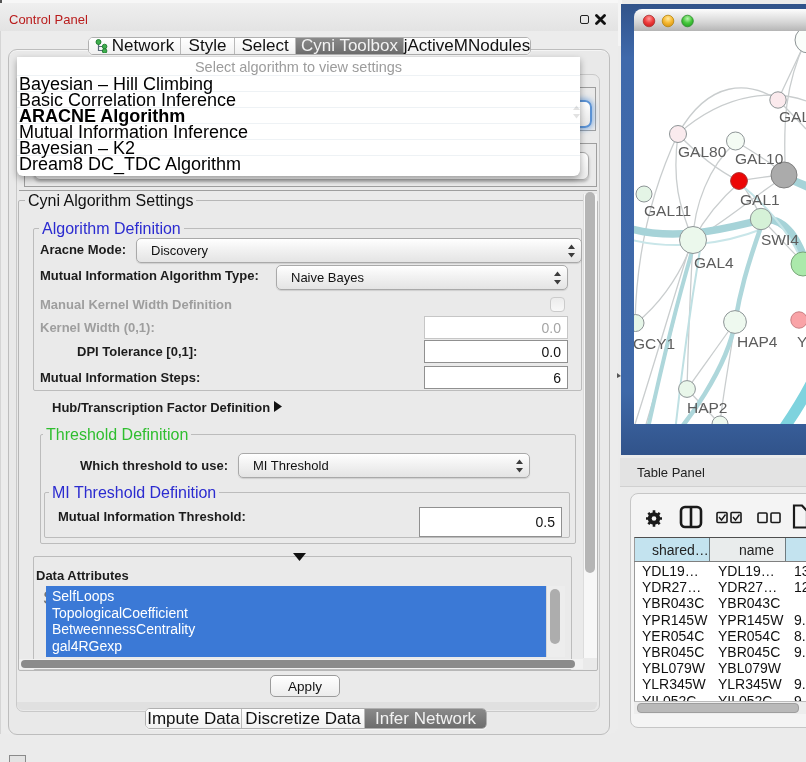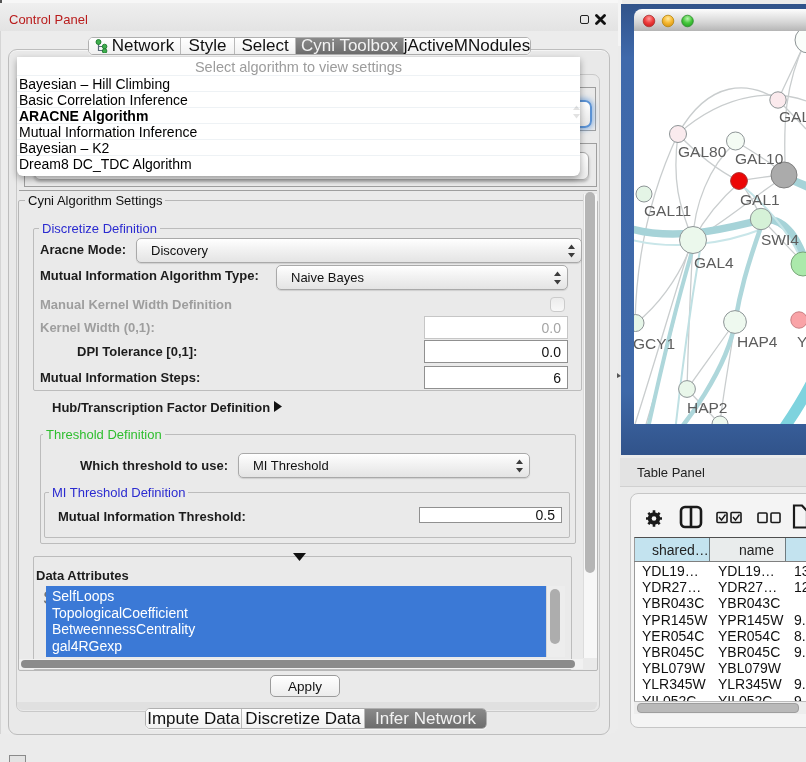--- a/index.html
+++ b/index.html
@@ -2,21 +2,21 @@
 <html><head>
 <meta charset="utf-8">
 <style>
   html,body{margin:0;padding:0;}
   body{width:806px;height:762px;overflow:hidden;position:relative;
        background:#ebebeb;font-family:"Liberation Sans",sans-serif;}
   .abs{position:absolute;}
   .lbl{font-size:13px;font-weight:bold;color:#1c1c1c;white-space:nowrap;}
   .lbl.dis{color:#9e9e9e;}
   .tbox{position:absolute;border:1px solid #bcbcbc;border-radius:2px;}
-  .ttl{position:absolute;font-size:13px;background:#eaeaea;padding:0 3px;white-space:nowrap;line-height:17px;}
+  .ttl{position:absolute;font-size:16px;background:#eaeaea;padding:0 3px;white-space:nowrap;line-height:17px;}
   .combo{position:absolute;border:1px solid #a9a9a9;border-radius:5px;
          background:linear-gradient(#ffffff,#f2f2f2 45%,#e4e4e4);
          box-shadow:0 1px 1px rgba(0,0,0,0.12);}
   .combo .ctxt{position:absolute;left:14px;top:0;bottom:0;display:flex;align-items:center;
          font-size:13px;color:#111;}
   .carr{position:absolute;right:5px;top:50%;width:9px;height:14px;transform:translateY(-50%);}
   .field{position:absolute;background:#fff;border:1px solid #909090;
          font-size:14px;color:#111;text-align:right;display:flex;align-items:center;
          justify-content:flex-end;padding-right:6px;box-sizing:border-box;}
   .field.dis{border-color:#c6c6c6;color:#a5a5a5;}
@@ -69,21 +69,21 @@
 <div class="abs" style="left:24px;top:143px;width:571px;height:42px;border:1px solid #9e9e9e;"></div>
 <div class="abs" style="left:34px;top:152px;width:553px;height:26px;border-radius:6px;background:linear-gradient(#ffffff,#ececec);border:1px solid #a9a9a9;box-shadow:0 2px 3px rgba(0,0,0,0.25);"></div>
 <div class="abs" style="left:30px;top:100px;width:558px;height:24px;border-radius:7px;background:linear-gradient(#fff,#e6e6e6);border:2px solid #5b92d4;box-shadow:0 0 5px 2px rgba(90,150,220,.55);"></div>
 
 <div class="abs" style="left:19px;top:190px;width:578px;height:1px;background:#9e9e9e;"></div>
 
 <div class="tbox" style="left:18px;top:200px;width:578px;height:469px;border-color:#b7b7b7;"></div>
 <div class="ttl" style="left:25px;top:192px;color:#111;">Cyni Algorithm Settings</div>
 
 <div class="tbox" style="left:33px;top:228px;width:547px;height:161px;"></div>
-<div class="ttl" style="left:39px;top:220px;color:#2b2bd0;">Discretize Definition</div>
+<div class="ttl" style="left:39px;top:220px;color:#2b2bd0;">Algorithm Definition</div>
 
 <div class="lbl abs" style="left:40px;top:242px;">Aracne Mode:</div>
 <div class="combo" style="left:136px;top:238px;width:431px;height:23px;padding-left:13px;">
   <div class="ctxt">Discovery</div>
   <svg class="carr" viewBox="0 0 9 14">
       <path d="M4.5 0.5 L8 5 L1 5 Z M4.5 13.5 L8 9 L1 9 Z" fill="#3c3c3c"></path>
     </svg>
 </div>
 
 <div class="lbl abs" style="left:40px;top:268px;">Mutual Information Algorithm Type:</div>
@@ -118,21 +118,21 @@
 <div class="combo" style="left:238px;top:453px;width:290px;height:23px;">
   <div class="ctxt">MI Threshold</div>
   <svg class="carr" viewBox="0 0 9 14">
       <path d="M4.5 0.5 L8 5 L1 5 Z M4.5 13.5 L8 9 L1 9 Z" fill="#3c3c3c"></path>
     </svg>
 </div>
 
 <div class="tbox" style="left:44px;top:492px;width:524px;height:44px;"></div>
 <div class="ttl" style="left:49px;top:484px;color:#2b2bd0;">MI Threshold Definition</div>
 <div class="lbl abs" style="left:58px;top:509px;">Mutual Information Threshold:</div>
-<div class="field abs" style="left:419px;top:507px;width:143px;height:16px;">0.5</div>
+<div class="field abs" style="left:419px;top:507px;width:143px;height:30px;">0.5</div>
 
 <div class="tbox" style="left:33px;top:556px;width:537px;height:112px;"></div>
 <div class="ttl" style="left:40px;top:545px;color:#737373;font-size:18px;line-height:19px;margin-top:44px;">Sources for Network Inference</div>
 <svg class="abs" style="left:291px;top:552px;" width="17" height="10" viewBox="0 0 15 10">
   <path d="M1 1 L14 1 L7.5 9 Z" fill="#111"></path>
   </svg>
 <div class="lbl abs" style="left:36px;top:568px;">Data Attributes</div>
 
 <div class="abs" style="left:46px;top:586px;width:518px;height:71px;background:#3b79d6;"></div>
 <div class="abs" style="left:546px;top:586px;width:18px;height:71px;background:#ededed;border-left:1px solid #d7d7d7;"></div>
@@ -335,19 +335,19 @@
     <path d="M4.5 0.5 L8 5 L1 5 Z M4.5 13.5 L8 9 L1 9 Z" fill="rgba(60,60,60,0.15)"></path>
   </svg>
 <div class="abs" style="z-index:20;left:17px;top:57px;width:563px;height:119px;background:#ffffff;border-radius:0 0 6px 6px;box-shadow:0 3px 7px rgba(0,0,0,0.35);"></div>
 <div class="abs" style="z-index:21;left:17px;top:75px;width:563px;height:1px;background:rgba(200,212,222,0.3);"></div>
 <div class="abs" style="z-index:21;left:17px;top:91px;width:563px;height:1px;background:rgba(200,212,222,0.3);"></div>
 <div class="abs" style="z-index:21;left:17px;top:107px;width:563px;height:1px;background:rgba(200,212,222,0.3);"></div>
 <div class="abs" style="z-index:21;left:17px;top:123px;width:563px;height:1px;background:rgba(200,212,222,0.3);"></div>
 <div class="abs" style="z-index:21;left:17px;top:139px;width:563px;height:1px;background:rgba(200,212,222,0.3);"></div>
 <div class="abs" style="z-index:21;left:17px;top:155px;width:563px;height:1px;background:rgba(200,212,222,0.3);"></div>
 <div class="abs" style="z-index:21;left:17px;top:59px;width:563px;text-align:center;font-size:14.5px;color:#9c9c9c;">Select algorithm to view settings</div>
-<div class="abs" style="z-index:21;left:19px;top:76px;font-size:14px;color:#000;line-height:16px;">
+<div class="abs" style="z-index:21;left:19px;top:76px;font-size:18px;color:#000;line-height:16px;">
 Bayesian – Hill Climbing<br>
 Basic Correlation Inference<br>
 <b>ARACNE Algorithm</b><br>
 Mutual Information Inference<br>
 Bayesian – K2<br>
 Dream8 DC_TDC Algorithm</div>
 
 </body></html>

